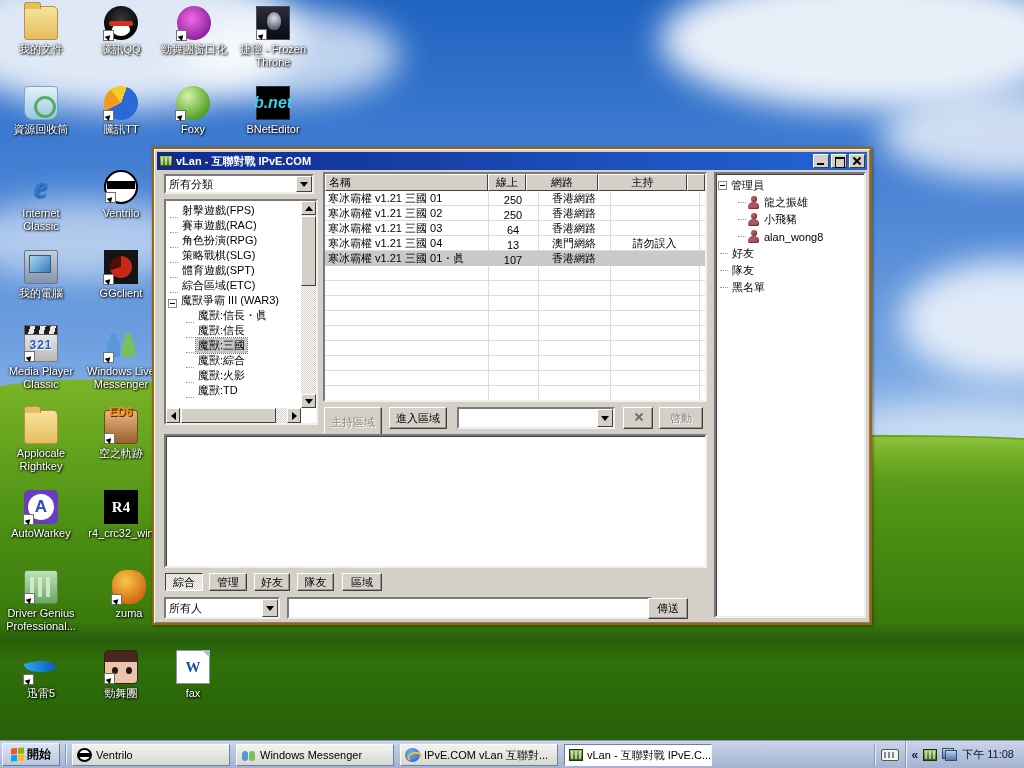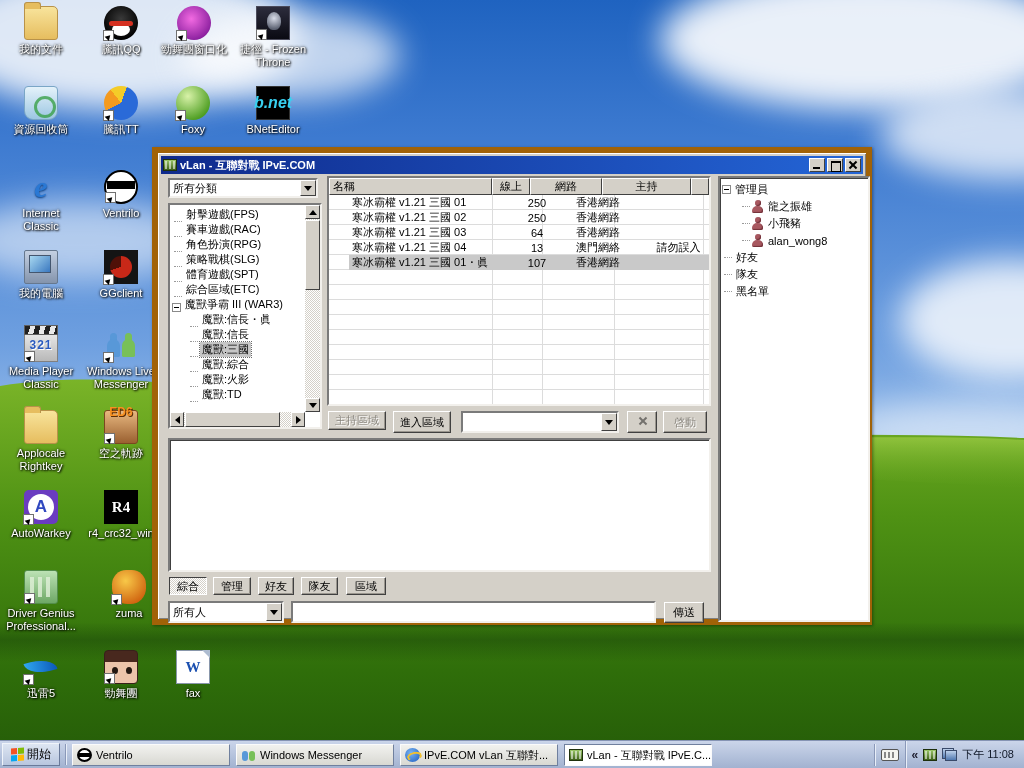--- a/index.html
+++ b/index.html
@@ -80,21 +80,21 @@
   .i-audg { background:linear-gradient(#48281e 0 34%,#ecc4aa 34%); border-radius:4px; border:1px solid #38201a; }
   .i-audg::before { content:""; position:absolute; left:7px; top:16px; width:6px; height:7px;
     border-radius:50%; background:#241812; box-shadow:14px 0 0 #241812; }
   .i-fax { background:#fff; border:1px solid #8896aa; }
   .i-fax .gl { color:#1c50b0; font-size:15px; font-family:"Liberation Serif",serif; }
   .i-fax::before { content:""; position:absolute; right:-1px; top:-1px; border-style:solid;
     border-width:0 8px 8px 0; border-color:transparent #aebcd0 transparent transparent; }
 
   
   .win { position:absolute; left:152px; top:147px; width:720px; height:478px;
-    background:#d4d0c8; border:6px solid #a16207;
+    background:#d4d0c8; border:2px solid #a16207;
     box-shadow:inset 1px 1px 0 #fff, inset -1px -1px 0 #808080, 1px 1px 3px rgba(0,0,0,.4);
     font-size:11px; }
   .titlebar { position:absolute; left:3px; top:3px; right:3px; height:18px;
     background:linear-gradient(90deg,#0f2a8c,#2465d6); display:flex; align-items:center;
     padding:0 2px; color:#fff; font-weight:bold; }
   .tb-title { flex:1; margin-left:3px; white-space:nowrap; overflow:hidden; }
   .vlan-ico { width:14px; height:12px; background:linear-gradient(#9cc86a,#3c6018);
     border:1px solid #1e300c; position:relative; flex:none; }
   .vlan-ico::before { content:""; position:absolute; inset:1px;
     background:repeating-linear-gradient(90deg,rgba(255,255,255,.55) 0 2px,transparent 2px 4px); }
@@ -146,21 +146,21 @@
   
   .rtable { position:absolute; left:169px; top:23px; width:384px; height:230px;
     border:2px solid; border-color:#7a7a7a #f2f0ec #f2f0ec #7a7a7a; background:#fff; }
   .thead { display:flex; height:17px; }
   .th { background:#d4d0c8; border:1px solid; border-color:#fff #404040 #404040 #fff;
     display:flex; align-items:center; justify-content:center; font-size:11px; flex:none; }
   .th.first { justify-content:flex-start; padding-left:3px; }
   .tbody { position:relative; height:209px; overflow:hidden;
     background:repeating-linear-gradient(#fff 0 14px,#dcdcdc 14px 15px); }
   .vline { position:absolute; top:0; bottom:0; width:1px; background:#dcdcdc; }
-  .trow { position:relative; height:15px; display:flex; align-items:center;margin-left:20px; }
+  .trow { position:relative; height:15px; display:flex; align-items:flex-end; }
   .trow.sel { background:#c9c9c9; }
   .td { flex:none; font-size:11px; white-space:nowrap; overflow:hidden; }
   .td.c0 { width:163px; padding-left:3px; }
   .td.c1 { width:50px; text-align:center; }
   .td.c2 { width:72px; text-align:center; }
   .td.c3 { width:89px; text-align:center; }
 
   
   .chatbox { position:absolute; left:10px; top:285px; width:543px; height:134px; }
   .tab { position:absolute; top:424px; height:18px; background:#d4d0c8; border:1px solid;
@@ -181,21 +181,21 @@
     border-radius:50%; background:#a85860; box-shadow:inset -1px -1px 1px #703038; }
   .person::after { content:""; position:absolute; left:0; bottom:0; width:11px; height:7px;
     border-radius:5px 5px 2px 2px; background:#a85860; box-shadow:inset -1px -1px 1px #703038; }
 
   
   .taskbar { position:absolute; left:0; top:740px; width:1024px; height:28px;
     background:linear-gradient(180deg,#cbd5ea 0%,#b4c2dc 55%,#a2b2d0 100%);
     border-top:1px solid #8694b4; }
   .startbtn { position:absolute; left:2px; top:2px; width:58px; height:23px;
     background:linear-gradient(#dde5f2,#b8c6de); border:1px solid; border-color:#f0f4fa #6a7a9a #6a7a9a #f0f4fa;
-    display:flex; align-items:center; justify-content:center; gap:3px; font-weight:normal; font-size:12px; cursor:pointer; }
+    display:flex; align-items:center; justify-content:center; gap:3px; font-weight:bold; font-size:12px; cursor:pointer; }
   .winlogo { width:13px; height:13px; display:grid; grid-template-columns:6px 6px; grid-template-rows:6px 6px; gap:1px;
     transform:skewY(-4deg); flex:none; }
   .winlogo i { display:block; }
   .tbdiv { position:absolute; top:3px; bottom:3px; width:1px; background:#8a98b8; box-shadow:1px 0 0 #e8eef8; }
   .taskbtn { position:absolute; top:3px; height:22px; background:linear-gradient(#f2f2ef,#d8d8d2);
     border:1px solid; border-color:#fbfbfb #70809e #70809e #fbfbfb; display:flex; align-items:center;
     padding:0 4px; gap:4px; font-size:11px; white-space:nowrap; overflow:hidden; cursor:pointer; }
   .taskbtn.active { background:#fff; border-color:#70809e #fbfbfb #fbfbfb #70809e; }
   .tk-ico { width:15px; height:14px; position:relative; flex:none; }
   .tk-vent { background:#fff; border:2px solid #000; border-radius:50%; }
@@ -527,21 +527,21 @@
       </div>
       <div class="trow sel">
         <span class="td c0">寒冰霸權 v1.21  三國 01・眞</span>
           <span class="td c1">107</span>
           <span class="td c2">香港網路</span>
           <span class="td c3"></span>
       </div>
     </div>
   </div>
 
-  <div class="btn dis" style="left:170px;top:258px;width:58px;height:19px">
+  <div class="btn dis" style="left:170px;top:258px;width:58px;height:30px">
       <span>主持區域</span>
     </div>
   <div class="btn" style="left:235px;top:258px;width:58px;height:22px">
       <span>進入區域</span>
     </div>
   <div class="combo" style="left:303px;top:258px;width:158px;height:22px">
     <span class="cval"></span>
     <span class="cbtn">
         <span class="tri-d"></span>
       </span>
@@ -571,21 +571,21 @@
       <span>區域</span>
     </div>
 
   <div class="combo" style="left:10px;top:448px;width:116px;height:22px">
     <span class="cval">所有人</span>
     <span class="cbtn">
         <span class="tri-d"></span>
       </span>
   </div>
   <input class="textinput" style="left: 133px; top: 448px; width: 365px; height: 22px;" value="">
-  <div class="btn" style="left:506px;top:449px;width:40px;height:21px">
+  <div class="btn" style="left:494px;top:449px;width:40px;height:21px">
       <span>傳送</span>
     </div>
 
   <div class="userpanel sunken">
     <div class="uitem">
         <span class="expbox"></span>
         <span class="tlabel">管理員</span>
       </div>
     <div class="uitem lvl2">
         <span class="tstub"></span>

